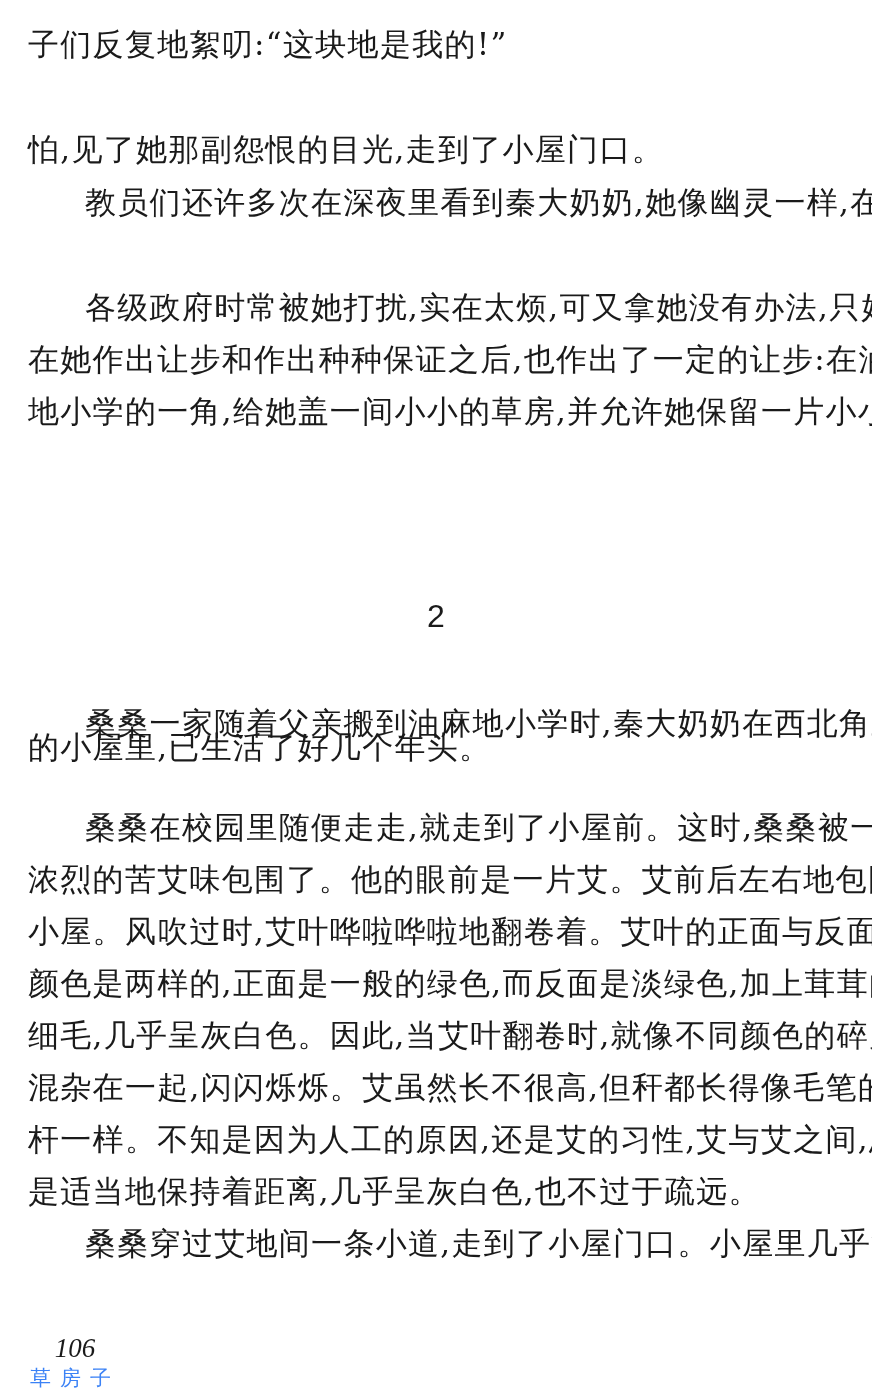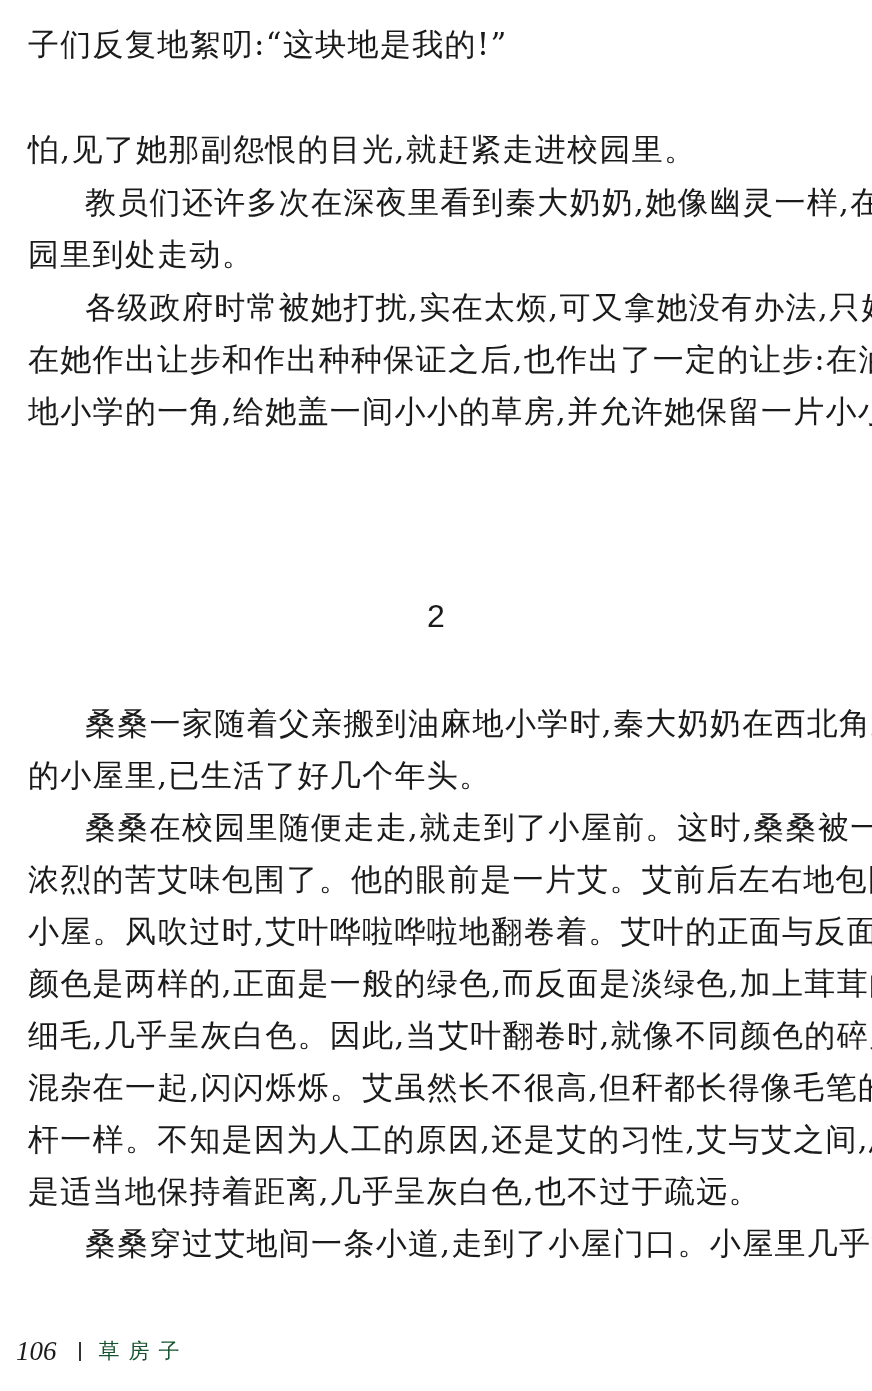--- a/index.html
+++ b/index.html
@@ -4,42 +4,41 @@
 <style>
   html, body { margin:0; padding:0; background:#ffffff; }
   body { width:872px; height:1391px; position:relative; overflow:hidden;
          font-family:"DejaVu Serif", "Liberation Serif", serif; color:#1a1a1a; }
   .page { position:absolute; left:0; top:0; width:872px; height:1024px; }
   .line { position:absolute; left:28px; width:816px; font-size:31px; line-height:40px;
           white-space:nowrap; letter-spacing:1.3px; }
   .indent { left:85px; width:759px; }
   .section-num { position:absolute; left:0; width:872px; top:596px; text-align:center;
                  font-family:"Liberation Sans", sans-serif; font-size:32px; line-height:40px; }
-  .footer { position:absolute; left:16px; top:1333px; height:36px; display:flex; align-items:center; }
+  .footer { position:absolute; left:30px; top:1333px; height:36px; display:flex; align-items:center;flex-direction:column; }
   .page-num { font-family:"Liberation Serif", serif; font-style:italic; font-size:27px; color:#1a1a1a; }
   .divider { display:inline-block; width:2px; height:19px; background:#333; margin:0 18px 0 22px; }
-  .book-title { font-size:21px; letter-spacing:9px; color:#14532d; font-family:"DejaVu Sans", sans-serif; }
+  .book-title { font-size:21px; letter-spacing:9px; color:#3b82f6; font-family:"DejaVu Sans", sans-serif; }
 </style>
 </head>
 <body>
 
 <div class="page">
 
   <div class="line" style="top:24px">子们反复地絮叨:“这块地是我的!”</div>
-  <div class="line" style="top:129px">怕,见了她那副怨恨的目光,就赶紧走进校园里。</div>
+  <div class="line" style="top:129px">怕,见了她那副怨恨的目光,走到了小屋门口。</div>
   <div class="line indent" style="top:182px">教员们还许多次在深夜里看到秦大奶奶,她像幽灵一样,在校</div>
-  <div class="line" style="top:234px">园里到处走动。</div>
   <div class="line indent" style="top:287px">各级政府时常被她打扰,实在太烦,可又拿她没有办法,只好</div>
   <div class="line" style="top:339px">在她作出让步和作出种种保证之后,也作出了一定的让步:在油麻</div>
   <div class="line" style="top:391px">地小学的一角,给她盖一间小小的草房,并允许她保留一片小小的</div>
 
   <div class="section-num">2</div>
 
   <div class="line indent" style="top:703px">桑桑一家随着父亲搬到油麻地小学时,秦大奶奶在西北角上</div>
-  <div class="line" style="top:755px">的小屋里,已生活了好几个年头。</div>
+  <div class="line" style="top:727px">的小屋里,已生活了好几个年头。</div>
   <div class="line indent" style="top:807px">桑桑在校园里随便走走,就走到了小屋前。这时,桑桑被一股</div>
   <div class="line" style="top:859px">浓烈的苦艾味包围了。他的眼前是一片艾。艾前后左右地包围了</div>
   <div class="line" style="top:911px">小屋。风吹过时,艾叶哗啦哗啦地翻卷着。艾叶的正面与反面的</div>
   <div class="line" style="top:963px">颜色是两样的,正面是一般的绿色,而反面是淡绿色,加上茸茸的</div>
   <div class="line" style="top:1015px">细毛,几乎呈灰白色。因此,当艾叶翻卷时,就像不同颜色的碎片</div>
   <div class="line" style="top:1067px">混杂在一起,闪闪烁烁。艾虽然长不很高,但秆都长得像毛笔的笔</div>
   <div class="line" style="top:1119px">杆一样。不知是因为人工的原因,还是艾的习性,艾与艾之间,总</div>
   <div class="line" style="top:1171px">是适当地保持着距离,几乎呈灰白色,也不过于疏远。</div>
   <div class="line indent" style="top:1223px">桑桑穿过艾地间一条小道,走到了小屋门口。小屋里几乎没</div>
 

